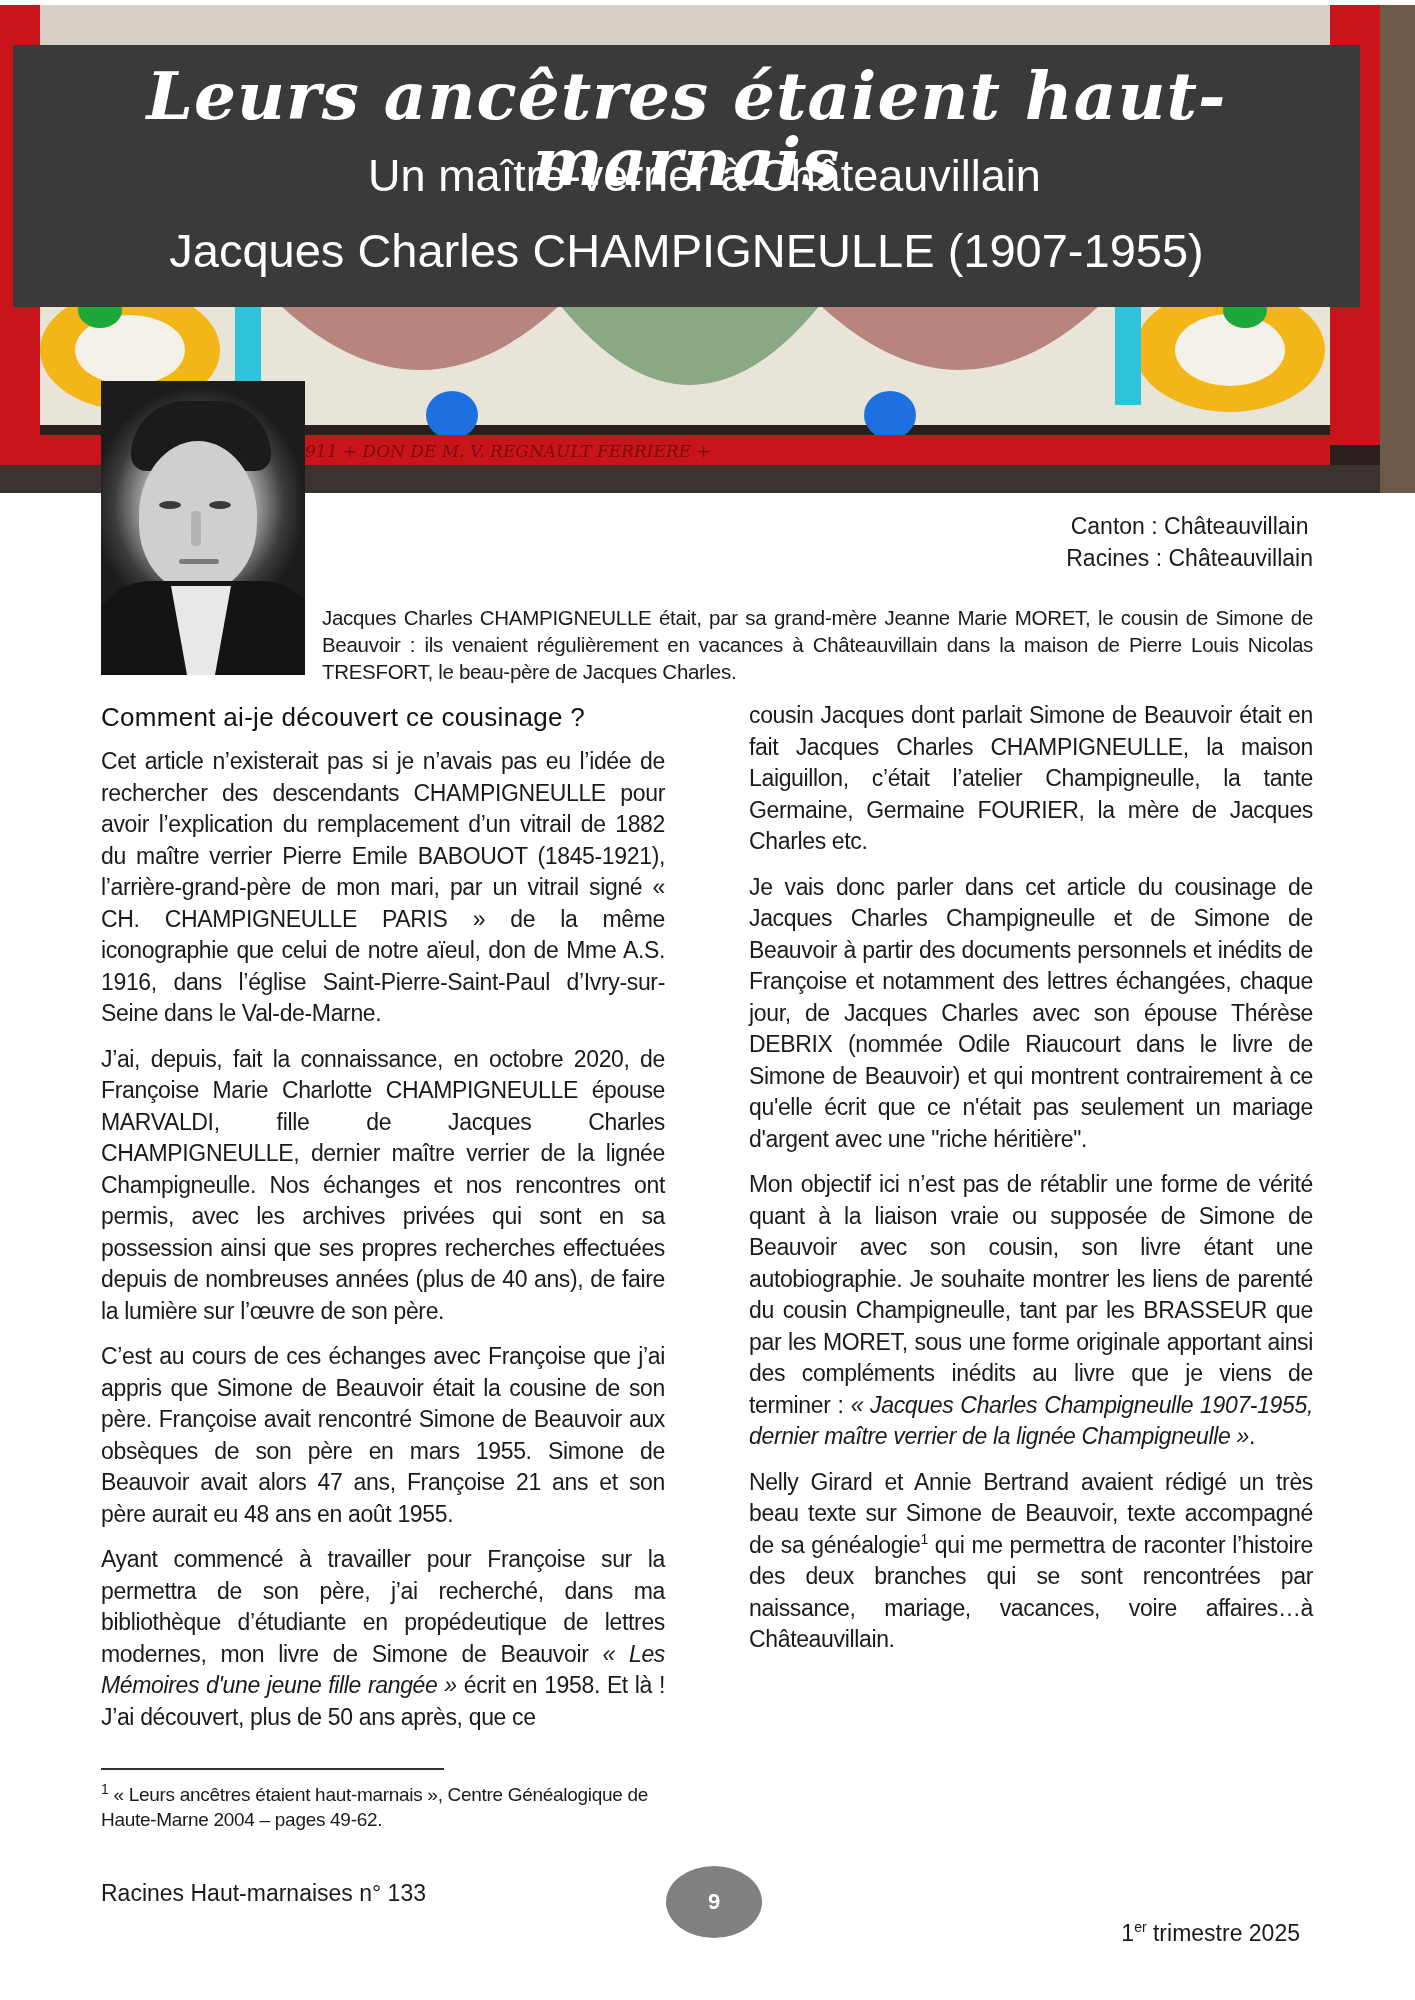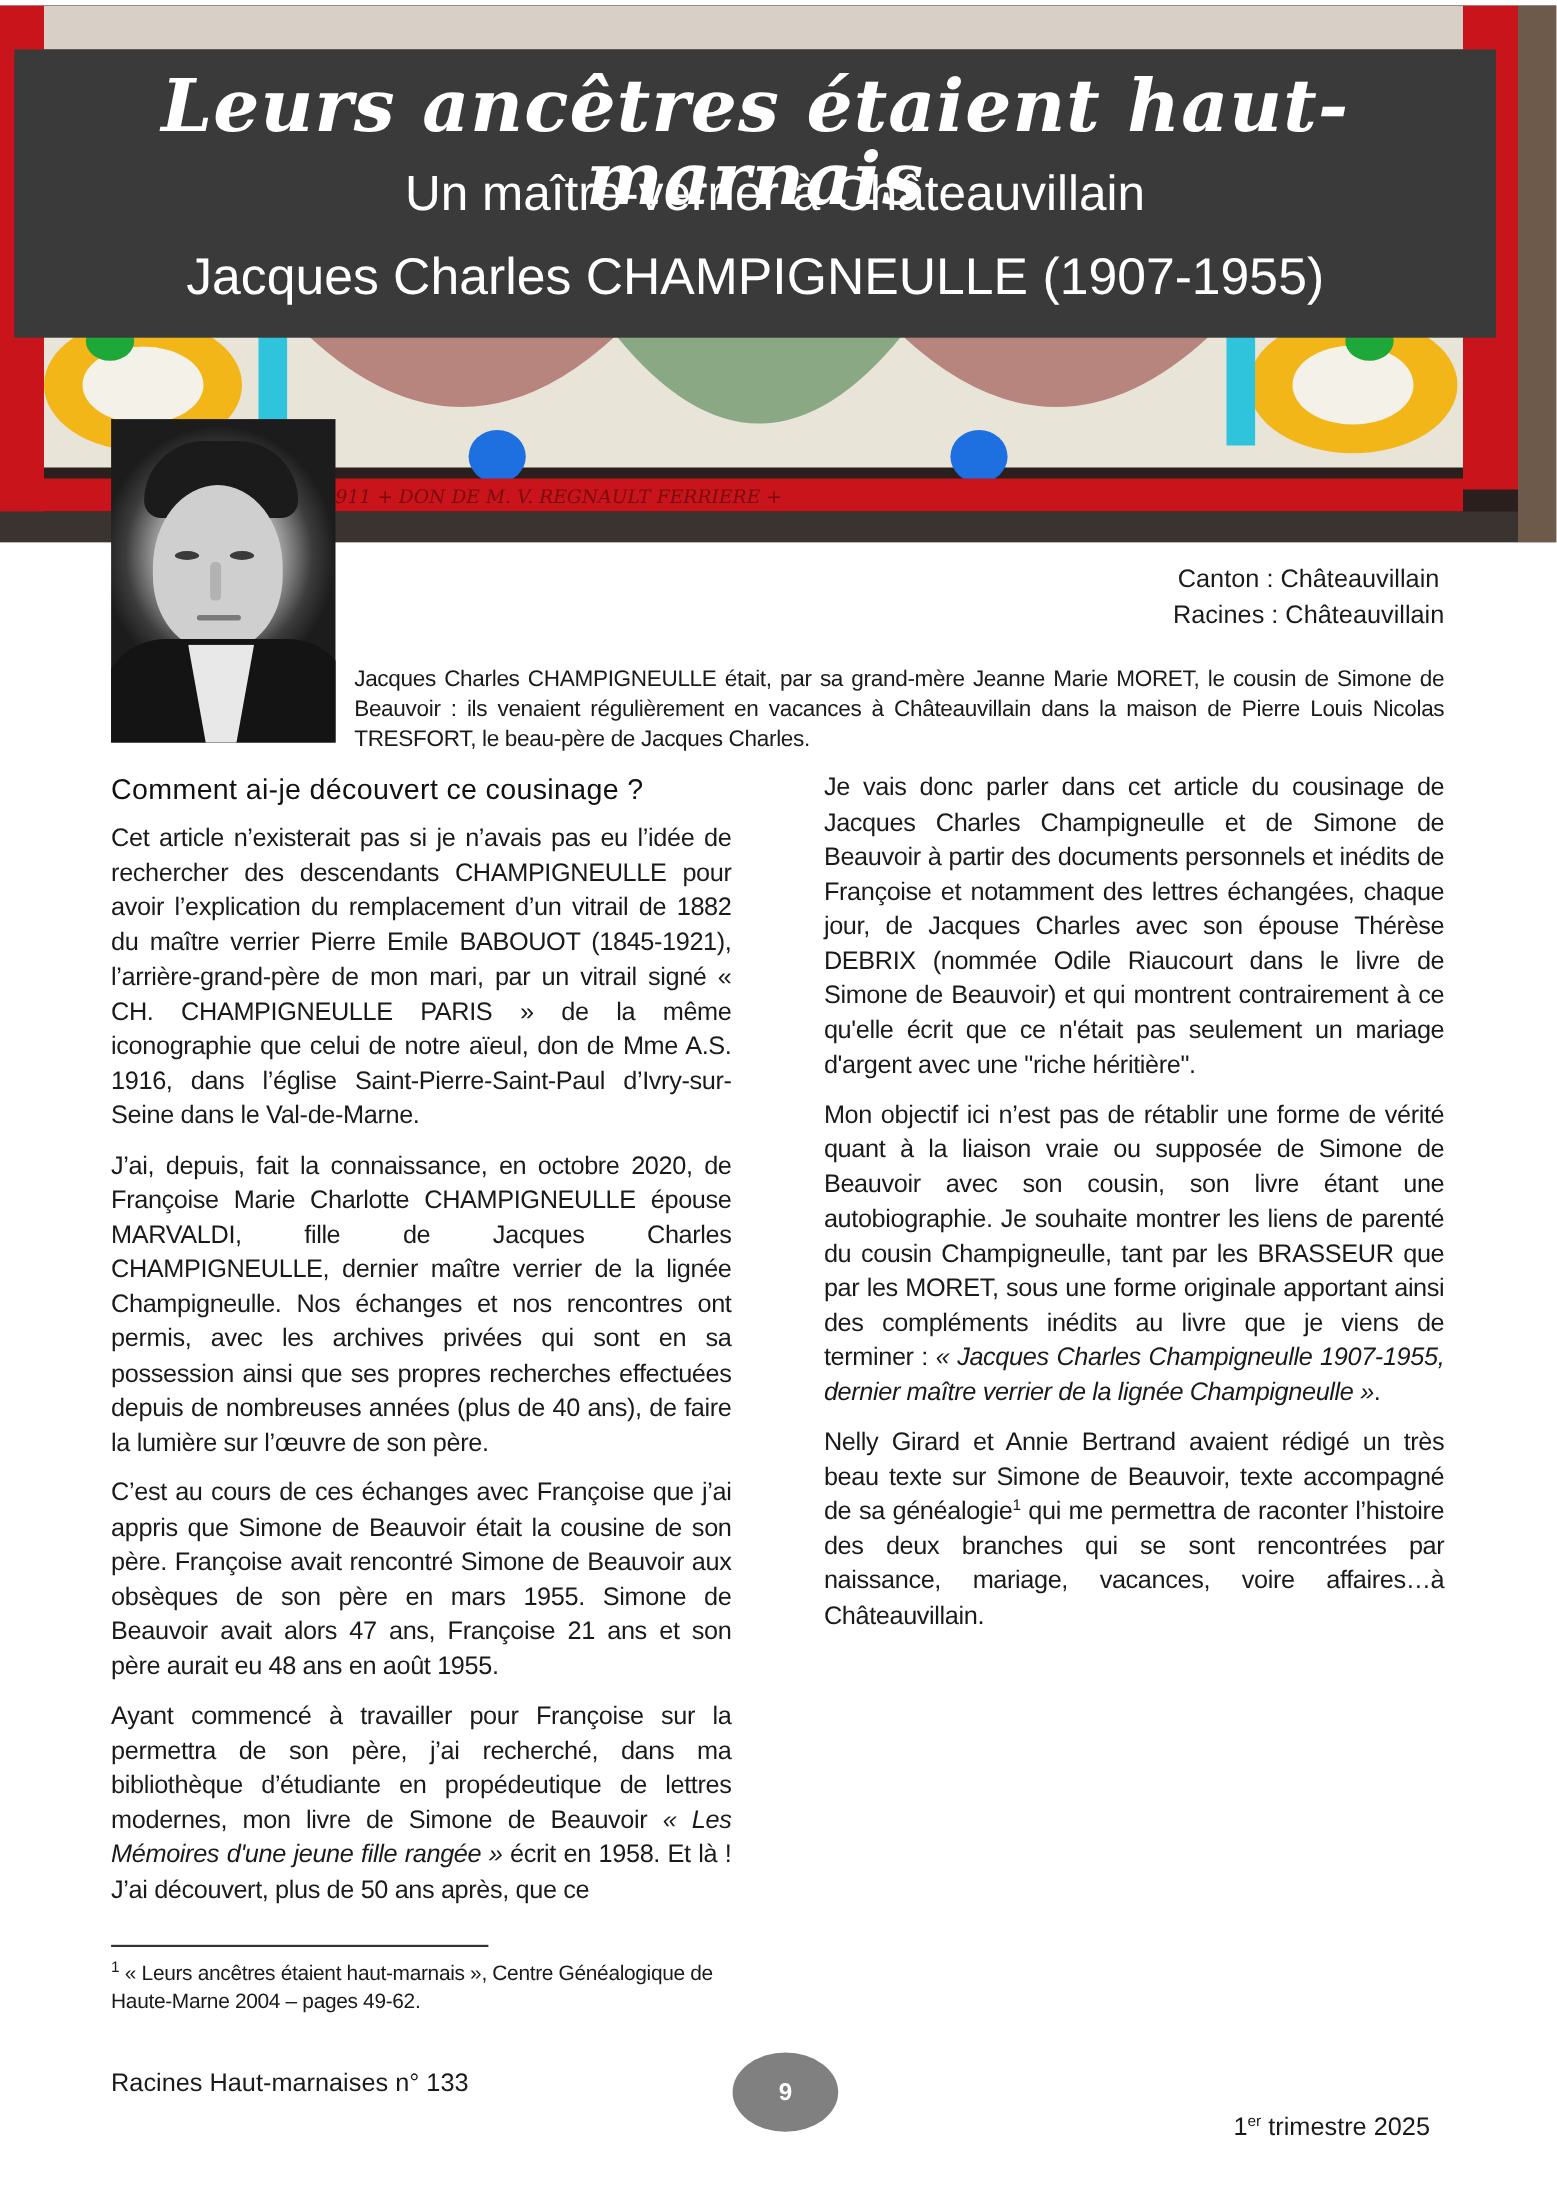--- a/index.html
+++ b/index.html
@@ -109,20 +109,21 @@
 
 <div class="col col1">
   <div class="heading">Comment ai-je découvert ce cousinage ?</div>
   <p>Cet article n’existerait pas si je n’avais pas eu l’idée de rechercher des descendants CHAMPIGNEULLE pour avoir l’explication du remplacement d’un vitrail de 1882 du maître verrier Pierre Emile BABOUOT (1845-1921), l’arrière-grand-père de mon mari, par un vitrail signé « CH. CHAMPIGNEULLE PARIS » de la même iconographie que celui de notre aïeul, don de Mme A.S. 1916, dans l’église Saint-Pierre-Saint-Paul d’Ivry-sur-Seine dans le Val-de-Marne.</p>
   <p>J’ai, depuis, fait la connaissance, en octobre 2020, de Françoise Marie Charlotte CHAMPIGNEULLE épouse MARVALDI, fille de Jacques Charles CHAMPIGNEULLE, dernier maître verrier de la lignée Champigneulle. Nos échanges et nos rencontres ont permis, avec les archives privées qui sont en sa possession ainsi que ses propres recherches effectuées depuis de nombreuses années (plus de 40 ans), de faire la lumière sur l’œuvre de son père.</p>
   <p>C’est au cours de ces échanges avec Françoise que j’ai appris que Simone de Beauvoir était la cousine de son père. Françoise avait rencontré Simone de Beauvoir aux obsèques de son père en mars 1955. Simone de Beauvoir avait alors 47 ans, Françoise 21 ans et son père aurait eu 48 ans en août 1955.</p>
   <p><span>Ayant commencé à travailler pour Françoise sur la permettra de son père, j’ai recherché, dans ma bibliothèque d’étudiante en propédeutique de lettres modernes, mon livre de Simone de Beauvoir </span><span class="it">« Les Mémoires d'une jeune fille rangée »</span><span> écrit en 1958. Et là ! J’ai découvert, plus de 50 ans après, que ce</span></p>
 </div>
 
 <div class="col col2">
+  <p>cousin Jacques dont parlait Simone de Beauvoir était en fait Jacques Charles CHAMPIGNEULLE, la maison Laiguillon, c’était l’atelier Champigneulle, la tante Germaine, Germaine FOURIER, la mère de Jacques Charles etc.</p>
   <p>Je vais donc parler dans cet article du cousinage de Jacques Charles Champigneulle et de Simone de Beauvoir à partir des documents personnels et inédits de Françoise et notamment des lettres échangées, chaque jour, de Jacques Charles avec son épouse Thérèse DEBRIX (nommée Odile Riaucourt dans le livre de Simone de Beauvoir) et qui montrent contrairement à ce qu'elle écrit que ce n'était pas seulement un mariage d'argent avec une "riche héritière".</p>
   <p><span>Mon objectif ici n’est pas de rétablir une forme de vérité quant à la liaison vraie ou supposée de Simone de Beauvoir avec son cousin, son livre étant une autobiographie. Je souhaite montrer les liens de parenté du cousin Champigneulle, tant par les BRASSEUR que par les MORET, sous une forme originale apportant ainsi des compléments inédits au livre que je viens de terminer : </span><span class="it">« Jacques Charles Champigneulle 1907-1955, dernier maître verrier de la lignée Champigneulle »</span><span>.</span></p>
   <p><span>Nelly Girard et Annie Bertrand avaient rédigé un très beau texte sur Simone de Beauvoir, texte accompagné de sa généalogie</span><sup>1</sup><span> qui me permettra de raconter l’histoire des deux branches qui se sont rencontrées par naissance, mariage, vacances, voire affaires…à Châteauvillain.</span></p>
 </div>
 
 <div class="fn-rule"></div>
 <div class="footnote"><sup>1</sup><span> « Leurs ancêtres étaient haut-marnais », Centre Généalogique de Haute-Marne 2004 – pages 49-62.</span></div>
 
 <div class="footer-left">Racines Haut-marnaises n° 133</div>
 <div class="page-num">9</div>

